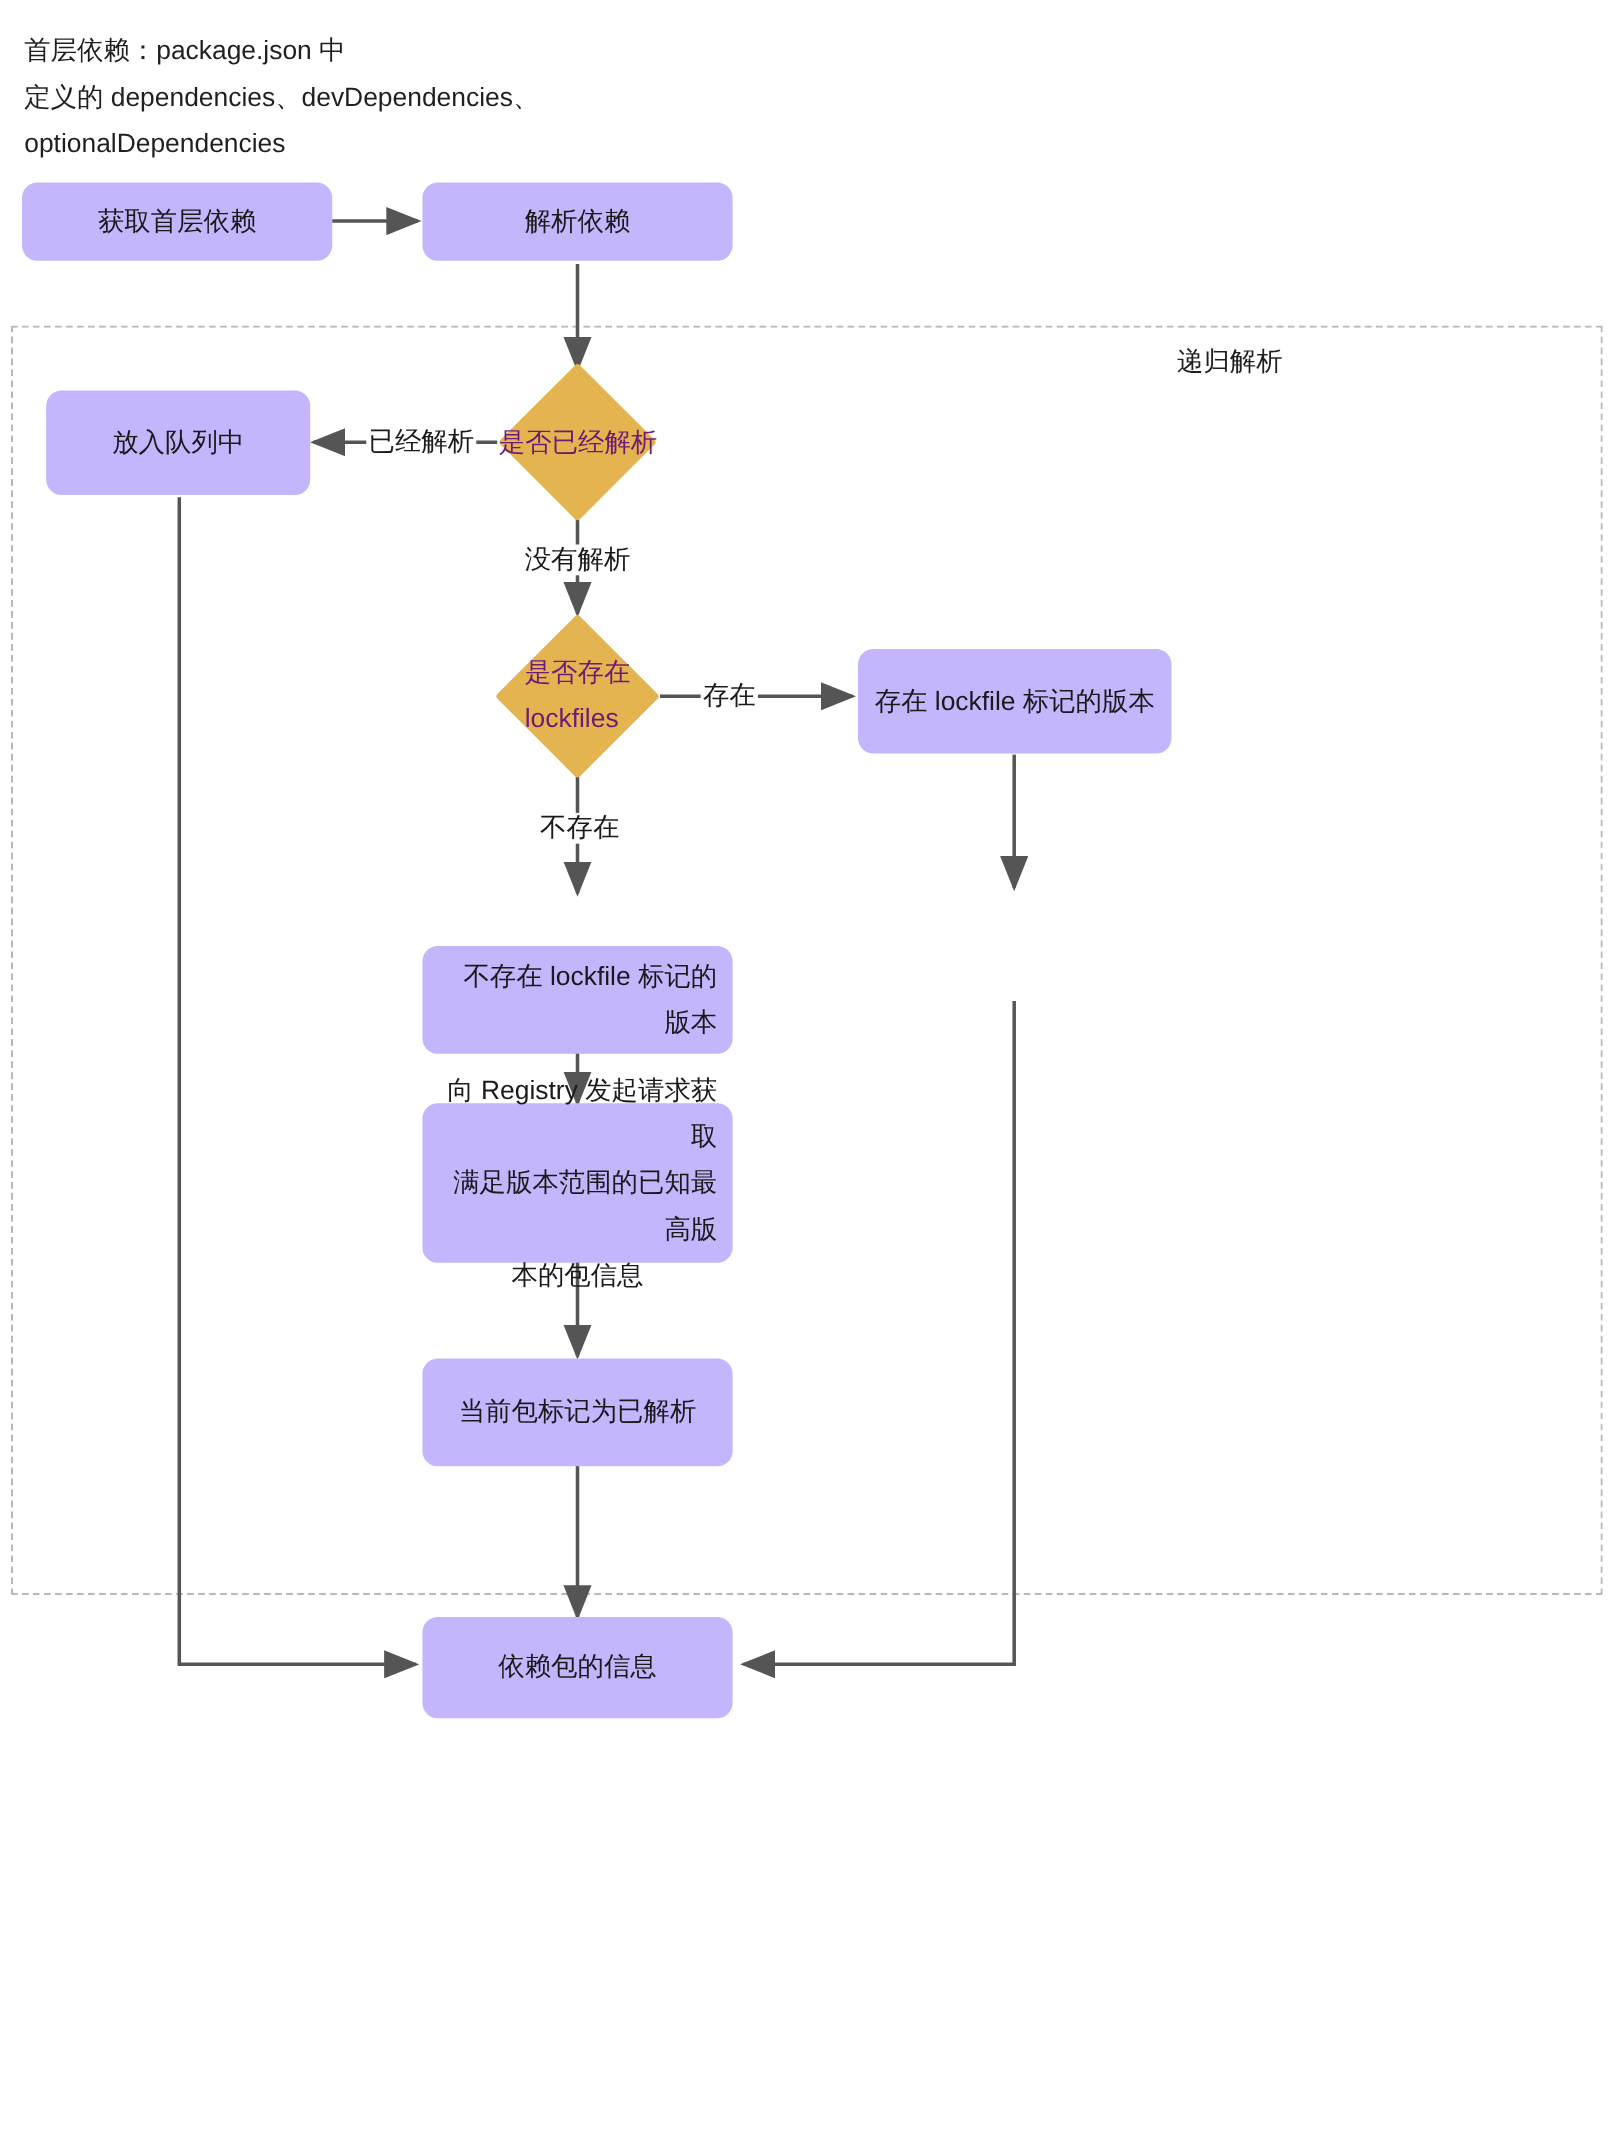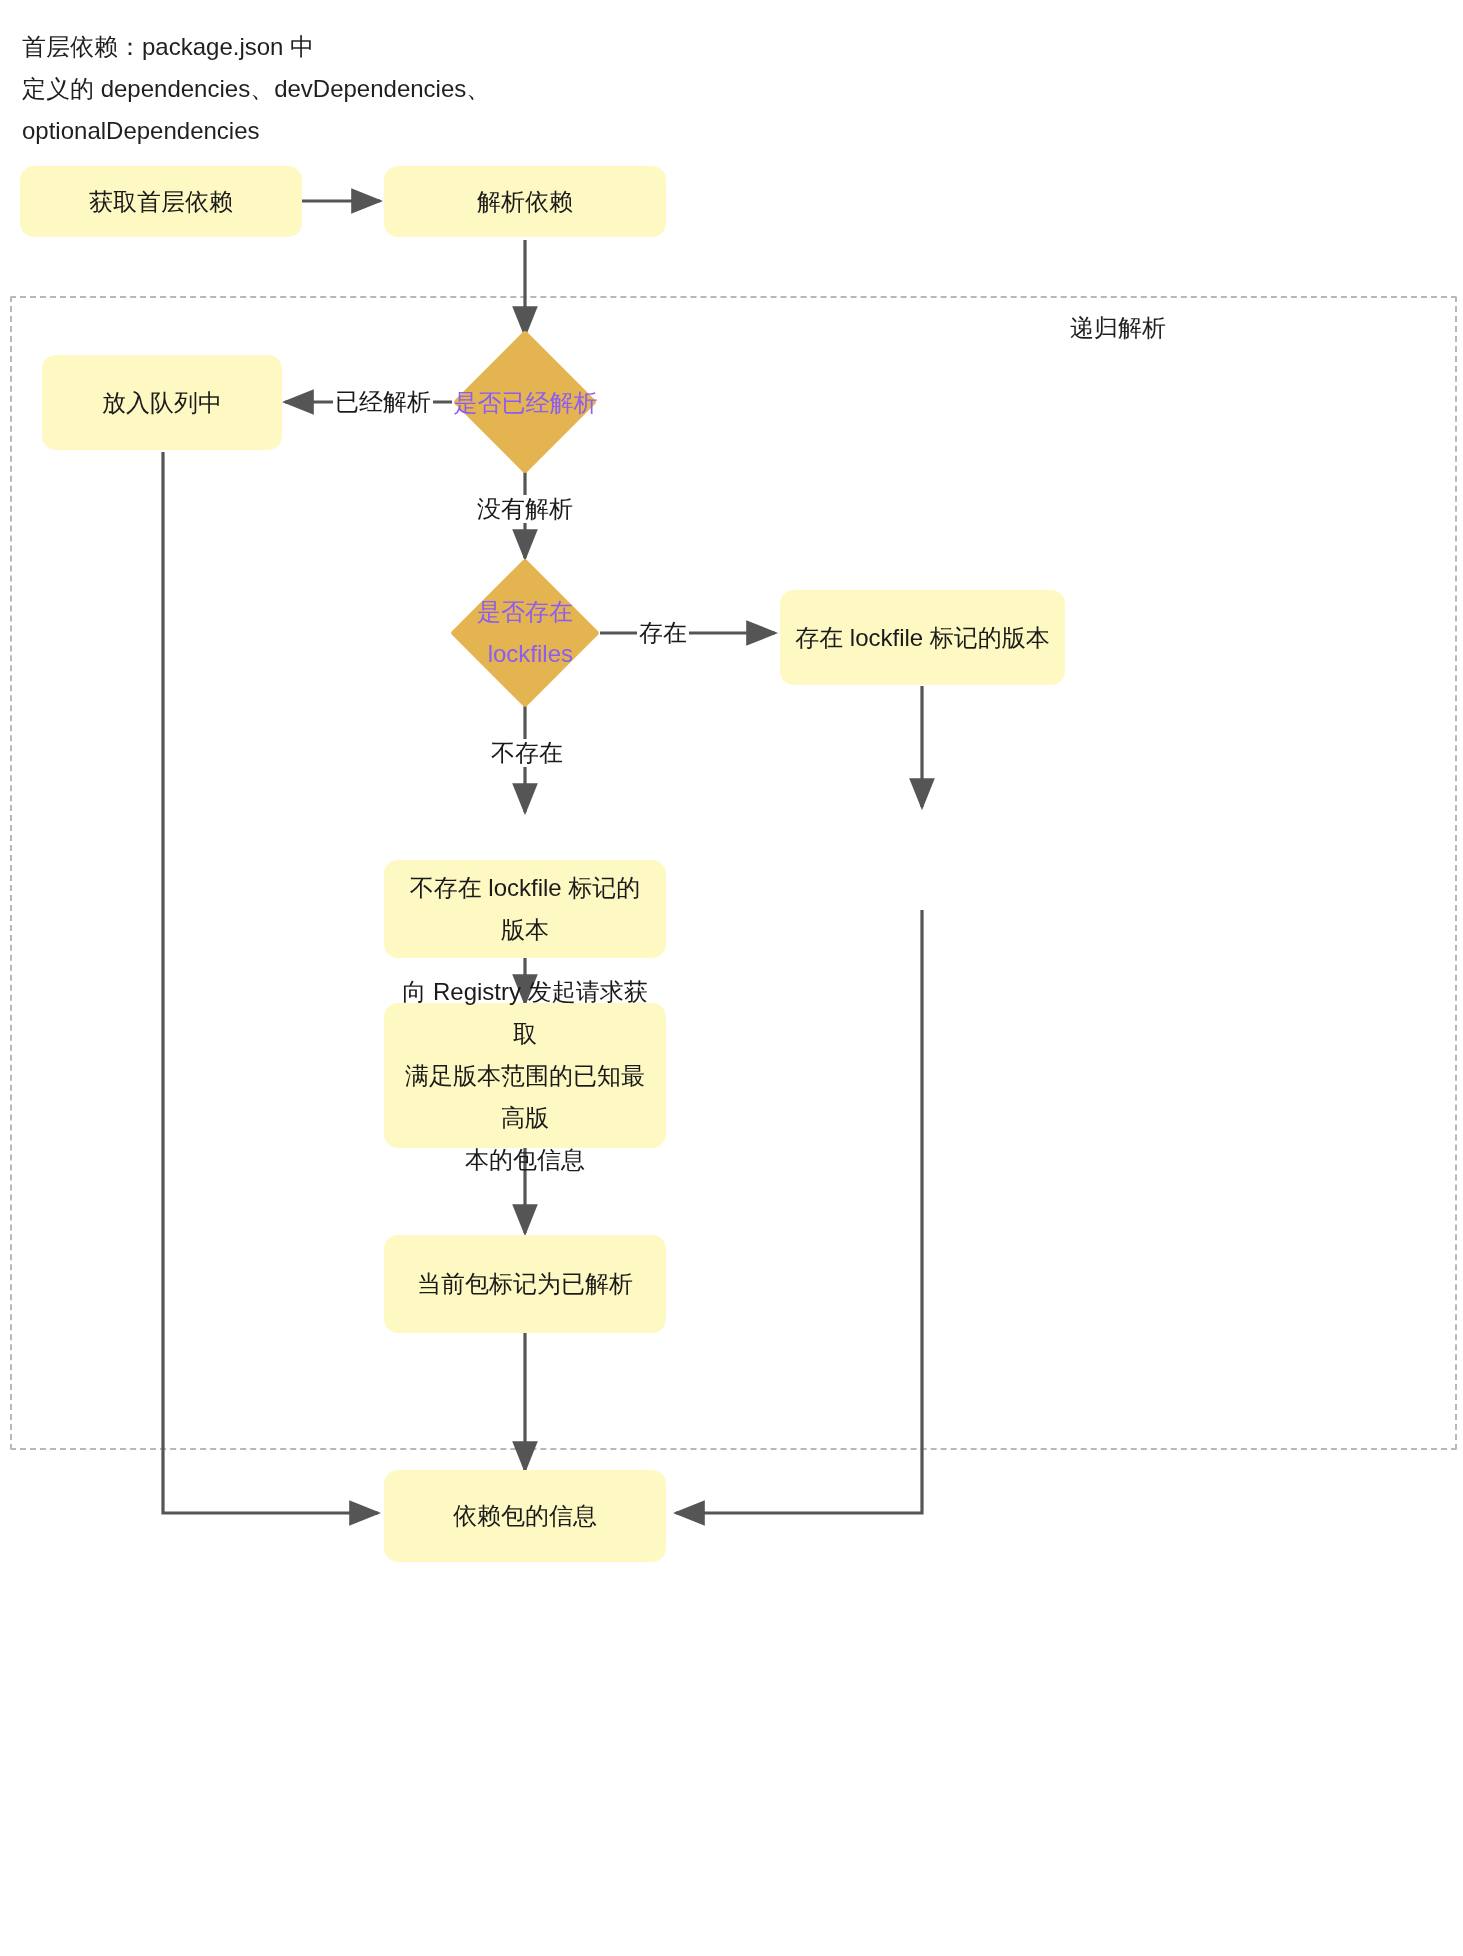--- a/index.html
+++ b/index.html
@@ -49,48 +49,49 @@
   
   .node {
     position: absolute;
     box-sizing: border-box;
     display: flex;
     align-items: center;
     justify-content: center;
     text-align: center;
   }
   .proc {
-    background: #fef9c3;
+    background: #c4b5fd;
     border-radius: 14px;
     color: #1a1a1a;
     font-size: 24px;
     line-height: 42px;
     padding: 6px 14px;
+    text-align: right;
   }
 
   .decision-wrap {
     position: absolute;
   }
   .decision-shape {
     position: absolute;
     background: #e3b44f;
     transform: rotate(45deg);
     border-radius: 3px;
     left: 0;
     top: 0;
   }
   .decision-text {
     position: absolute;
     left: 50%;
     top: 50%;
     transform: translate(-50%, -50%);
-    text-align: right;
+    text-align: left;
     font-size: 24px;
     line-height: 42px;
-    color: #8b5cf6;
+    color: #701a75;
     white-space: nowrap;
     pointer-events: none;
   }
 
   
   #edges {
     position: absolute;
     left: 0;
     top: 0;
     width: 1463px;

